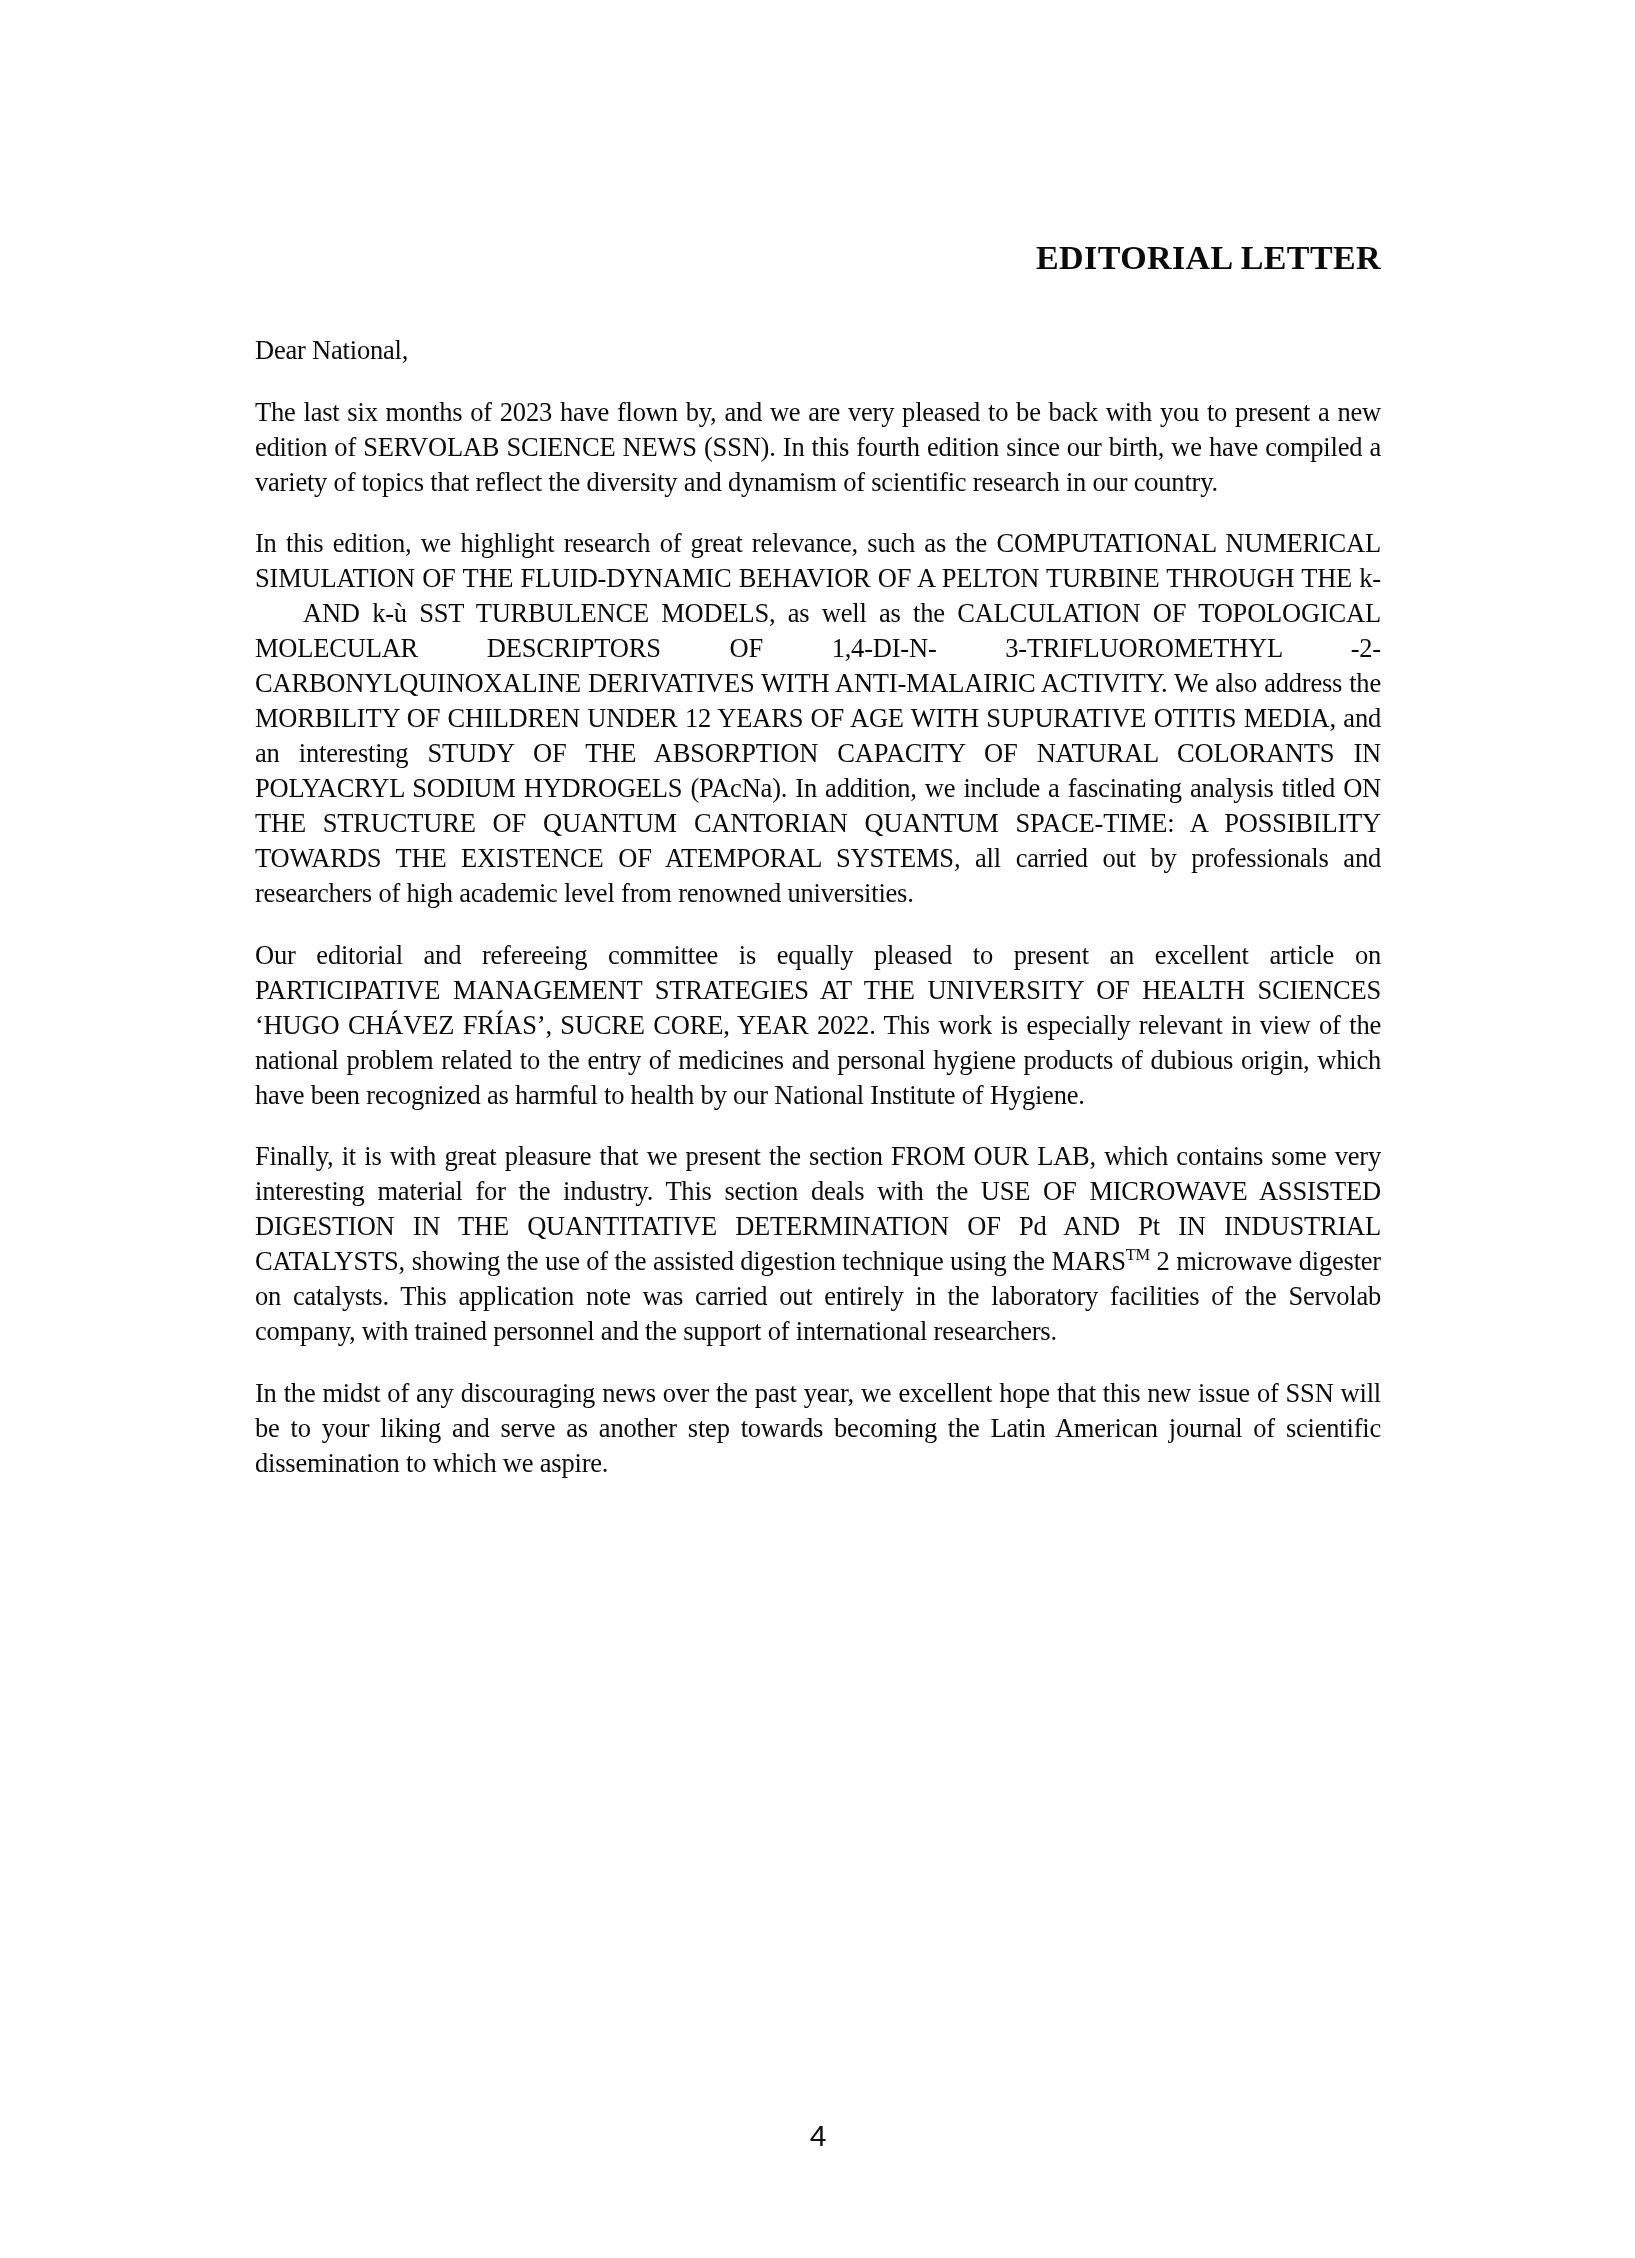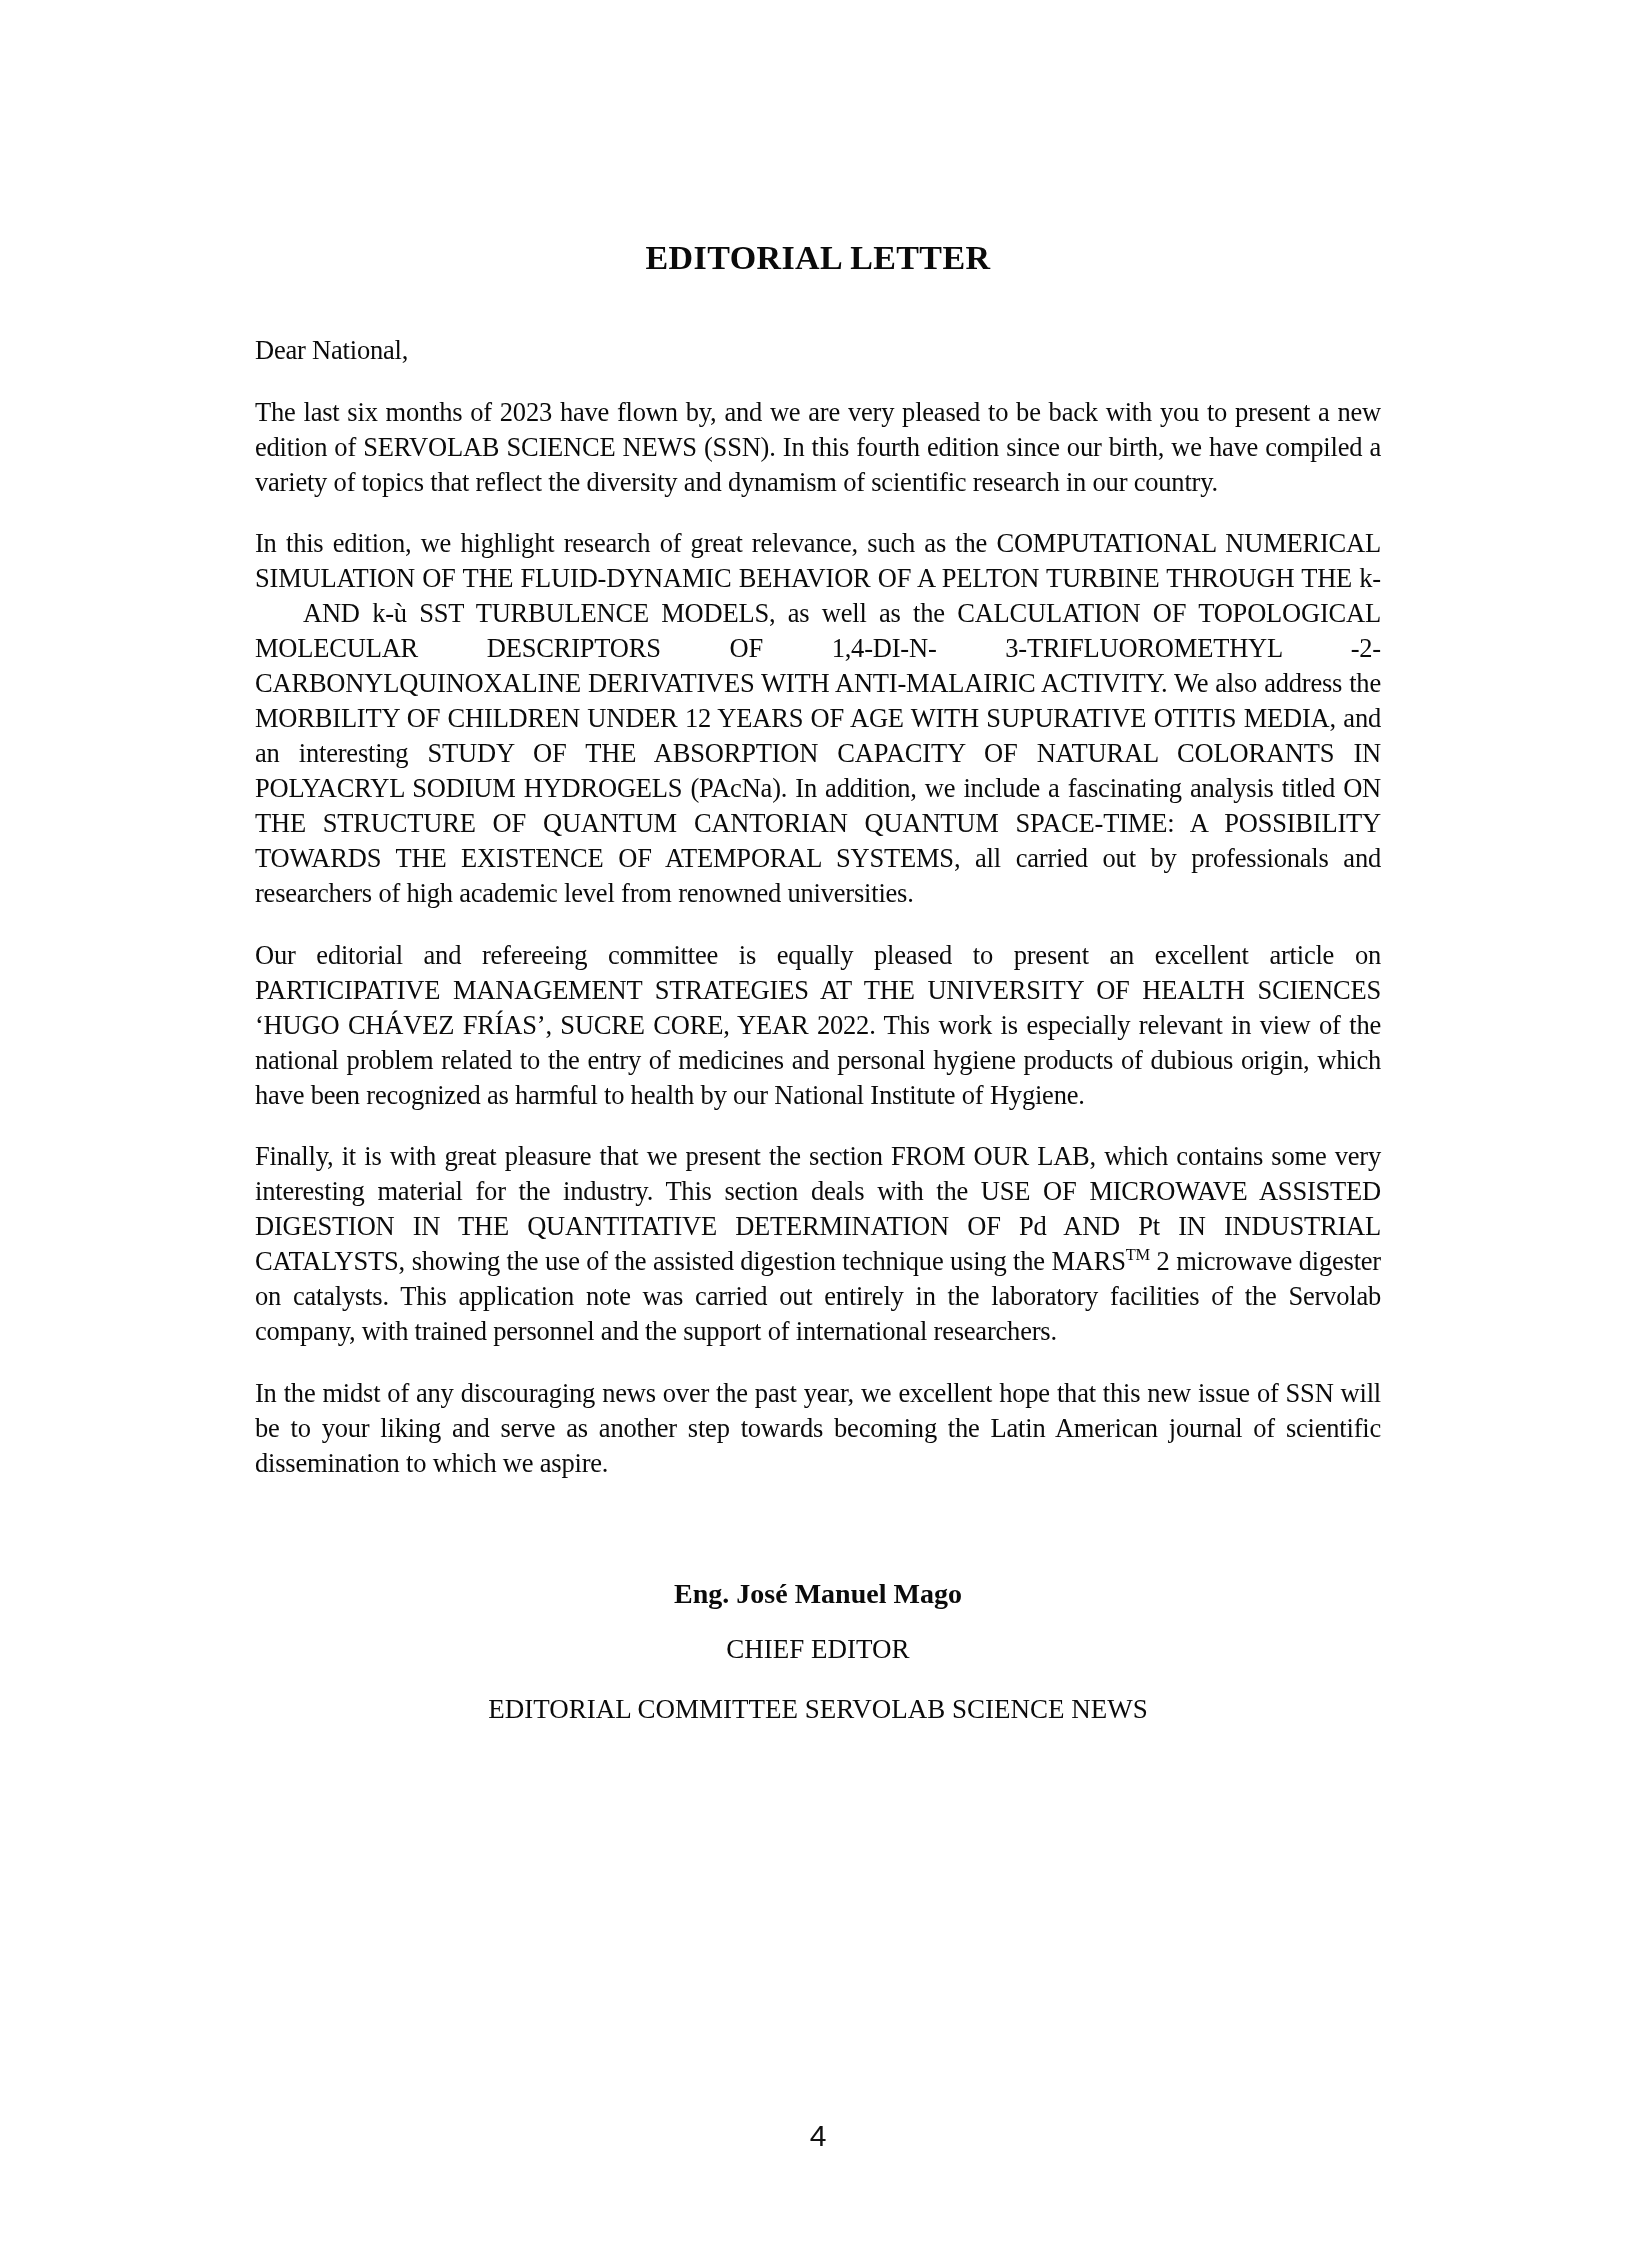--- a/index.html
+++ b/index.html
@@ -17,21 +17,21 @@
   }
   .content {
     position: absolute;
     left: 255px;
     top: 0;
     width: 1126px;
   }
   .title {
     font-size: 34px;
     font-weight: 700;
-    text-align: center;
+    text-align: right;
     line-height: 39px;
     margin: 238px 0 56px 0;
     letter-spacing: 0.4px;
   }
   .salutation {
     font-size: 26.5px;
     line-height: 35px;
     margin: 0 0 26.5px 0;
     letter-spacing: -0.2px;
   }
@@ -85,21 +85,16 @@
 <div class="content">
   <h1 class="title">EDITORIAL LETTER</h1>
   <p class="salutation">Dear National,</p>
   <div>
       <p class="para"><span>The last six months of 2023 have flown by, and we are very pleased to be back with you to present a new edition of </span><span class="b">SERVOLAB SCIENCE NEWS (SSN)</span><span>. In this fourth edition since our birth, we have compiled a variety of topics that reflect the diversity and dynamism of scientific research in our country.</span></p>
       <p class="para"><span>In this edition, we highlight research of great relevance, such as the </span><span class="b">COMPUTATIONAL NUMERICAL SIMULATION OF THE FLUID-DYNAMIC BEHAVIOR OF A PELTON TURBINE THROUGH THE k-&nbsp;&nbsp;&nbsp; AND k-ù SST TURBULENCE MODELS,</span><span> as well as the </span><span class="b">CALCULATION OF TOPOLOGICAL MOLECULAR DESCRIPTORS OF 1,4-DI-N- 3-TRIFLUOROMETHYL -2-CARBONYLQUINOXALINE DERIVATIVES WITH ANTI-MALAIRIC ACTIVITY.</span><span> We also address the </span><span class="b">MORBILITY OF CHILDREN UNDER 12 YEARS OF AGE WITH SUPURATIVE OTITIS MEDIA,</span><span> and an interesting </span><span class="b">STUDY OF THE ABSORPTION CAPACITY OF NATURAL COLORANTS IN POLYACRYL SODIUM HYDROGELS (PAcNa)</span><span>. In addition, we include a fascinating analysis titled </span><span class="b">ON THE STRUCTURE OF QUANTUM CANTORIAN QUANTUM SPACE-TIME: A POSSIBILITY TOWARDS THE EXISTENCE OF ATEMPORAL SYSTEMS,</span><span> all carried out by professionals and researchers of high academic level from renowned universities.</span></p>
       <p class="para"><span>Our editorial and refereeing committee is equally pleased to present an excellent article on </span><span class="b">PARTICIPATIVE MANAGEMENT STRATEGIES AT THE UNIVERSITY OF HEALTH SCIENCES ‘HUGO CHÁVEZ FRÍAS’, SUCRE CORE, YEAR 2022.</span><span> This work is especially relevant in view of the national problem related to the entry of medicines and personal hygiene products of dubious origin, which have been recognized as harmful to health by our National Institute of Hygiene.</span></p>
       <p class="para"><span>Finally, it is with great pleasure that we present the section </span><span class="b">FROM OUR LAB</span><span>, which contains some very interesting material for the industry. This section deals with the </span><span class="b">USE OF MICROWAVE ASSISTED DIGESTION IN THE QUANTITATIVE DETERMINATION OF Pd AND Pt IN INDUSTRIAL CATALYSTS,</span><span> showing the use of the assisted digestion technique using the MARS</span><sup>TM</sup><span> 2 microwave digester on catalysts. This application note was carried out entirely in the laboratory facilities of the Servolab company, with trained personnel and the support of international researchers.</span></p>
       <p class="para"><span>In the midst of any discouraging news over the past year, we excellent hope that this new issue of </span><span class="b">SSN</span><span> will be to your liking and serve as another step towards becoming the Latin American journal of scientific dissemination to which we aspire.</span></p>
     </div>
-  <div class="signature">
-    <p class="sig-name">Eng. José Manuel Mago</p>
-    <p class="sig-role">CHIEF EDITOR</p>
-    <p class="sig-committee">EDITORIAL COMMITTEE SERVOLAB SCIENCE NEWS</p>
-  </div>
 </div>
 
 <div class="page-number">4</div>
 
 
 </body></html>

